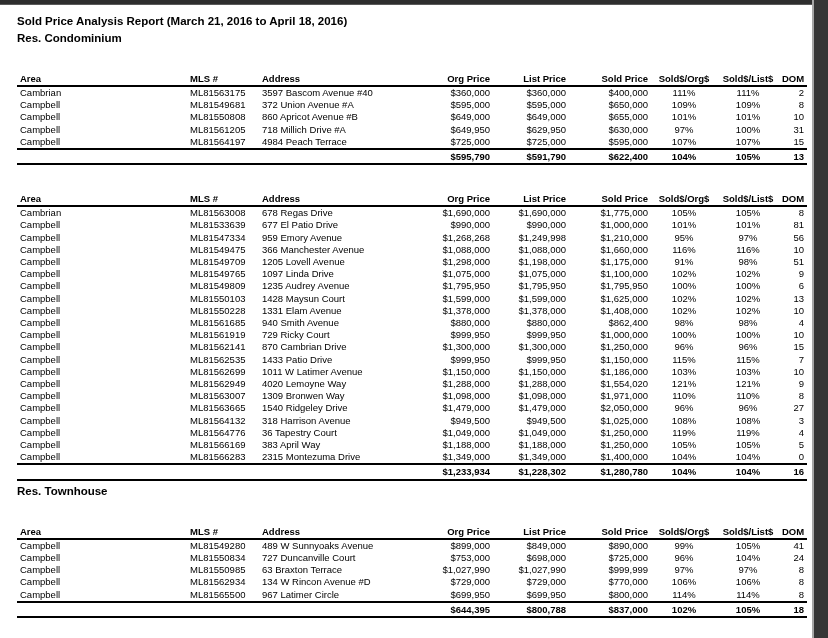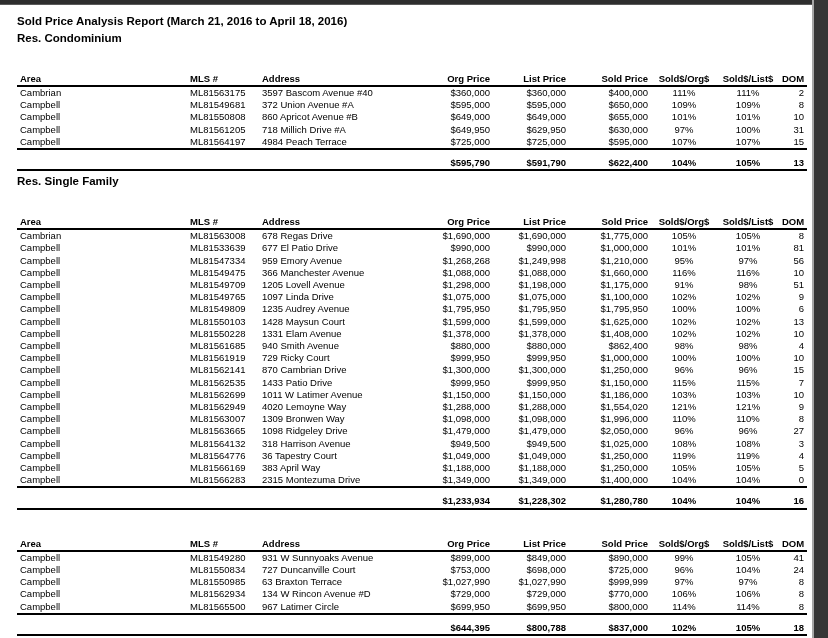--- a/index.html
+++ b/index.html
@@ -58,21 +58,21 @@
   table.report-table td {
     font-size: 9.5px;
     line-height: 12.2px;
     height: 12.2px;
     padding: 0 3px;
     white-space: nowrap; overflow: hidden;
   }
   table.report-table tfoot td {
     font-weight: bold;
     height: 13px;
-    padding-top: 7px;
+    padding-top: 1px;
     border-top: 2px solid #000;
     border-bottom: 2px solid #000;
   }
   .a-l { text-align: left; }
   .a-r { text-align: right; }
   .a-c { text-align: center; }
 </style>
 </head>
 <body>
 
@@ -176,21 +176,20 @@
             <td class="a-r">$622,400</td>
             <td class="a-c">104%</td>
             <td class="a-c">105%</td>
             <td class="a-r">13</td>
           </tr>
         </tfoot>
       </table>
   </div>
 
   <div class="section">
-    <div class="section-heading">Res. Single Family</div>
     <table class="report-table">
         <colgroup>
           <col style="width: 170px;">
           <col style="width: 72px;">
           <col style="width: 160px;">
           <col style="width: 74px;">
           <col style="width: 76px;">
           <col style="width: 82px;">
           <col style="width: 66px;">
           <col style="width: 62px;">
@@ -374,29 +373,29 @@
             <td class="a-c">121%</td>
             <td class="a-c">121%</td>
             <td class="a-r">9</td>
           </tr>
           <tr>
             <td class="a-l">Campbell</td>
             <td class="a-l">ML81563007</td>
             <td class="a-l">1309 Bronwen Way</td>
             <td class="a-r">$1,098,000</td>
             <td class="a-r">$1,098,000</td>
-            <td class="a-r">$1,996,000</td>
+            <td class="a-r">$1,971,000</td>
             <td class="a-c">110%</td>
             <td class="a-c">110%</td>
             <td class="a-r">8</td>
           </tr>
           <tr>
             <td class="a-l">Campbell</td>
             <td class="a-l">ML81563665</td>
-            <td class="a-l">1098 Ridgeley Drive</td>
+            <td class="a-l">1540 Ridgeley Drive</td>
             <td class="a-r">$1,479,000</td>
             <td class="a-r">$1,479,000</td>
             <td class="a-r">$2,050,000</td>
             <td class="a-c">96%</td>
             <td class="a-c">96%</td>
             <td class="a-r">27</td>
           </tr>
           <tr>
             <td class="a-l">Campbell</td>
             <td class="a-l">ML81564132</td>
@@ -452,20 +451,21 @@
             <td class="a-r">$1,280,780</td>
             <td class="a-c">104%</td>
             <td class="a-c">104%</td>
             <td class="a-r">16</td>
           </tr>
         </tfoot>
       </table>
   </div>
 
   <div class="section">
+    <div class="section-heading">Res. Townhouse</div>
     <table class="report-table">
         <colgroup>
           <col style="width: 170px;">
           <col style="width: 72px;">
           <col style="width: 160px;">
           <col style="width: 74px;">
           <col style="width: 76px;">
           <col style="width: 82px;">
           <col style="width: 66px;">
           <col style="width: 62px;">
@@ -481,21 +481,21 @@
             <th class="a-r">Sold Price</th>
             <th class="a-c">Sold$/Org$</th>
             <th class="a-c">Sold$/List$</th>
             <th class="a-r">DOM</th>
           </tr>
         </thead>
         <tbody>
           <tr>
             <td class="a-l">Campbell</td>
             <td class="a-l">ML81549280</td>
-            <td class="a-l">931 W Sunnyoaks Avenue</td>
+            <td class="a-l">489 W Sunnyoaks Avenue</td>
             <td class="a-r">$899,000</td>
             <td class="a-r">$849,000</td>
             <td class="a-r">$890,000</td>
             <td class="a-c">99%</td>
             <td class="a-c">105%</td>
             <td class="a-r">41</td>
           </tr>
           <tr>
             <td class="a-l">Campbell</td>
             <td class="a-l">ML81550834</td>

